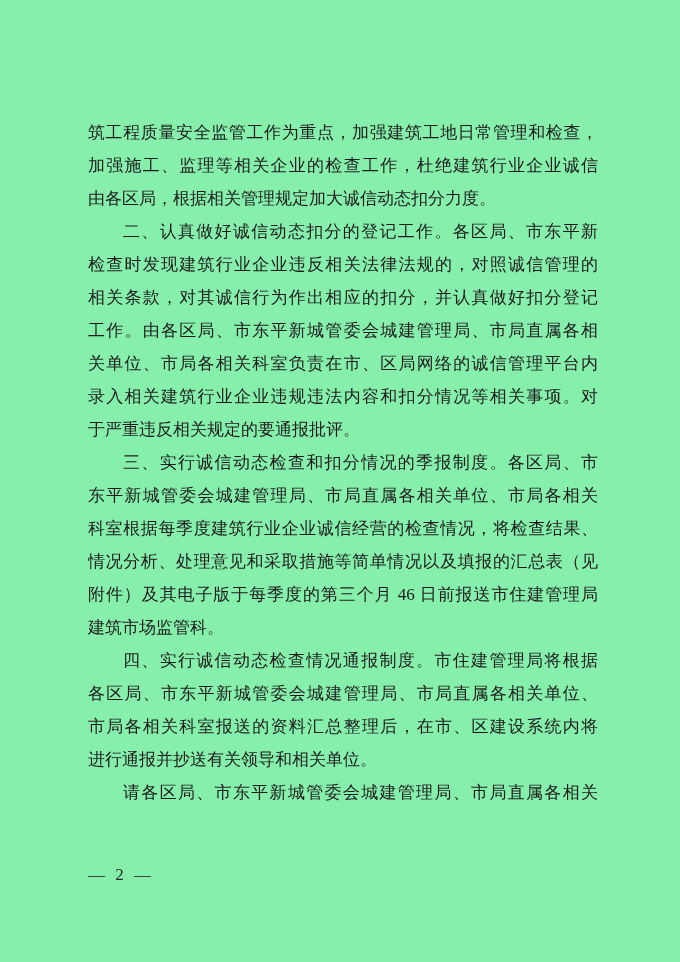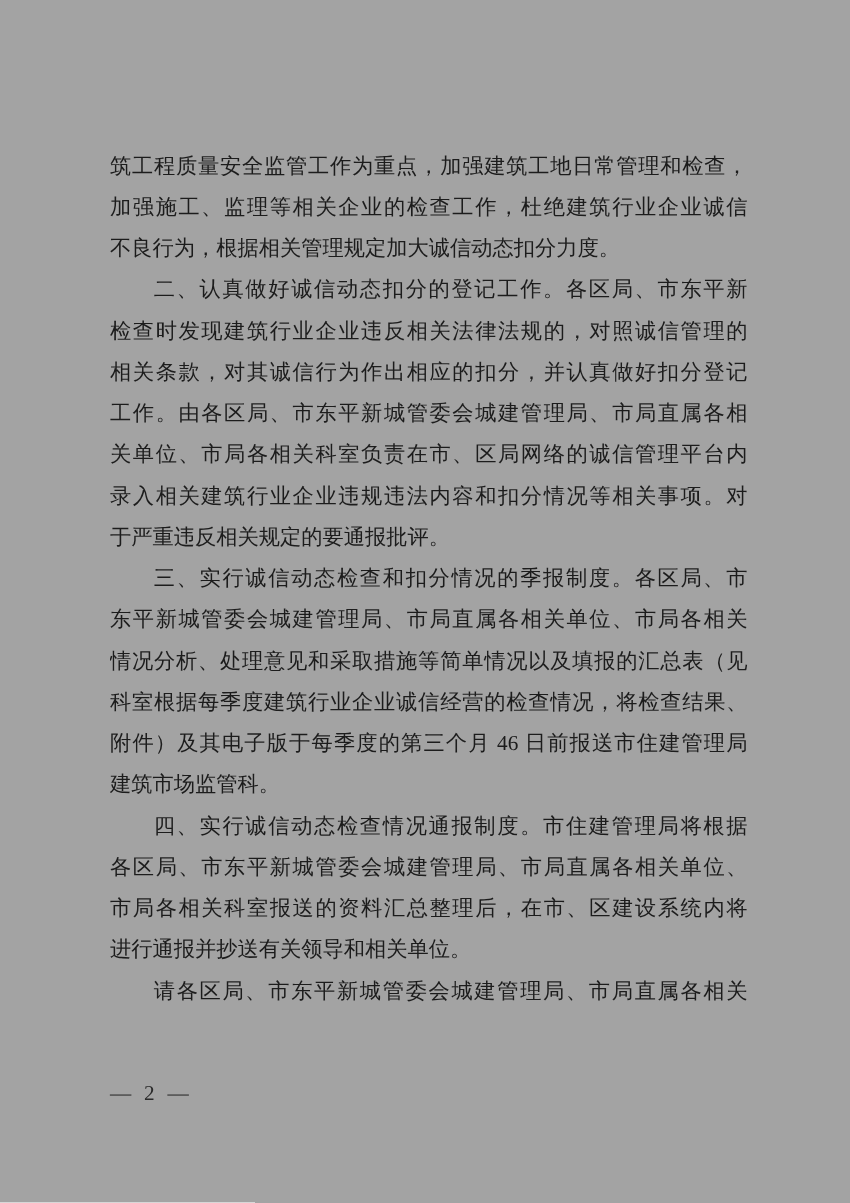--- a/index.html
+++ b/index.html
@@ -4,21 +4,21 @@
 <style>
   html, body {
     margin: 0;
     padding: 0;
     background: #ffffff;
   }
   .page {
     position: relative;
     width: 680px;
     height: 962px;
-    background: #a3a3a3;
+    background: #86efac;
     font-family: "Liberation Serif", "DejaVu Serif", serif;
     color: #1c1c1c;
     overflow: hidden;
   }
   .textcol {
     position: absolute;
     left: 88px;
     top: 116px;
     width: 510px;
   }
@@ -53,38 +53,38 @@
 </style>
 </head>
 <body>
 
 <div class="page">
   <div class="textcol">
 
     <div class="para">
       <div class="line">筑工程质量安全监管工作为重点，加强建筑工地日常管理和检查，</div>
       <div class="line">加强施工、监理等相关企业的检查工作，杜绝建筑行业企业诚信</div>
-      <div class="line short">不良行为，根据相关管理规定加大诚信动态扣分力度。</div>
+      <div class="line short">由各区局，根据相关管理规定加大诚信动态扣分力度。</div>
     </div>
 
     <div class="para">
       <div class="line indent">二、认真做好诚信动态扣分的登记工作。各区局、市东平新</div>
       <div class="line">检查时发现建筑行业企业违反相关法律法规的，对照诚信管理的</div>
       <div class="line">相关条款，对其诚信行为作出相应的扣分，并认真做好扣分登记</div>
       <div class="line">工作。由各区局、市东平新城管委会城建管理局、市局直属各相</div>
       <div class="line">关单位、市局各相关科室负责在市、区局网络的诚信管理平台内</div>
       <div class="line">录入相关建筑行业企业违规违法内容和扣分情况等相关事项。对</div>
       <div class="line short">于严重违反相关规定的要通报批评。</div>
     </div>
 
     <div class="para">
       <div class="line indent">三、实行诚信动态检查和扣分情况的季报制度。各区局、市</div>
       <div class="line">东平新城管委会城建管理局、市局直属各相关单位、市局各相关</div>
+      <div class="line">科室根据每季度建筑行业企业诚信经营的检查情况，将检查结果、</div>
       <div class="line">情况分析、处理意见和采取措施等简单情况以及填报的汇总表（见</div>
-      <div class="line">科室根据每季度建筑行业企业诚信经营的检查情况，将检查结果、</div>
       <div class="line">附件）及其电子版于每季度的第三个月 46 日前报送市住建管理局</div>
       <div class="line short">建筑市场监管科。</div>
     </div>
 
     <div class="para">
       <div class="line indent">四、实行诚信动态检查情况通报制度。市住建管理局将根据</div>
       <div class="line">各区局、市东平新城管委会城建管理局、市局直属各相关单位、</div>
       <div class="line">市局各相关科室报送的资料汇总整理后，在市、区建设系统内将</div>
       <div class="line short">进行通报并抄送有关领导和相关单位。</div>
     </div>

